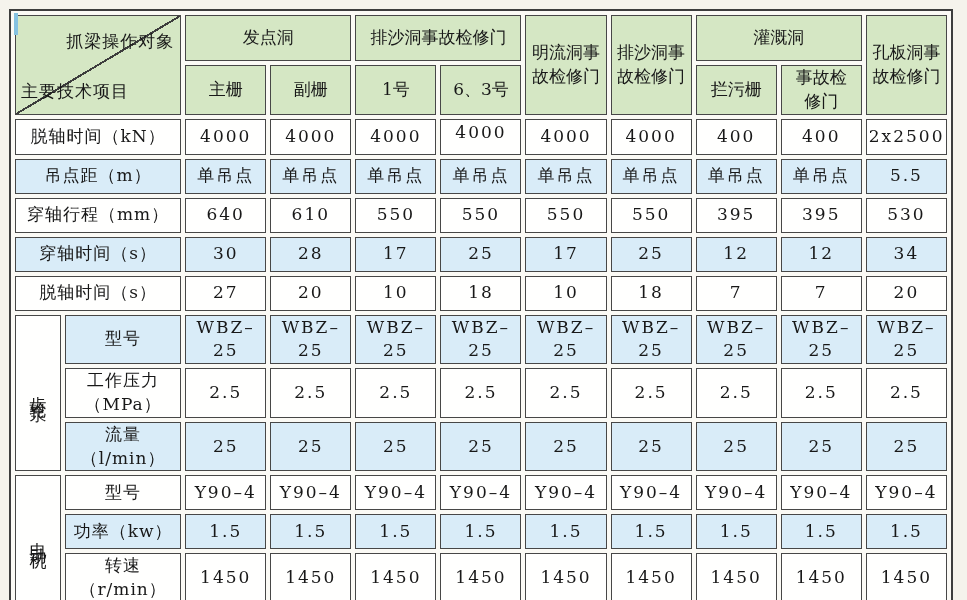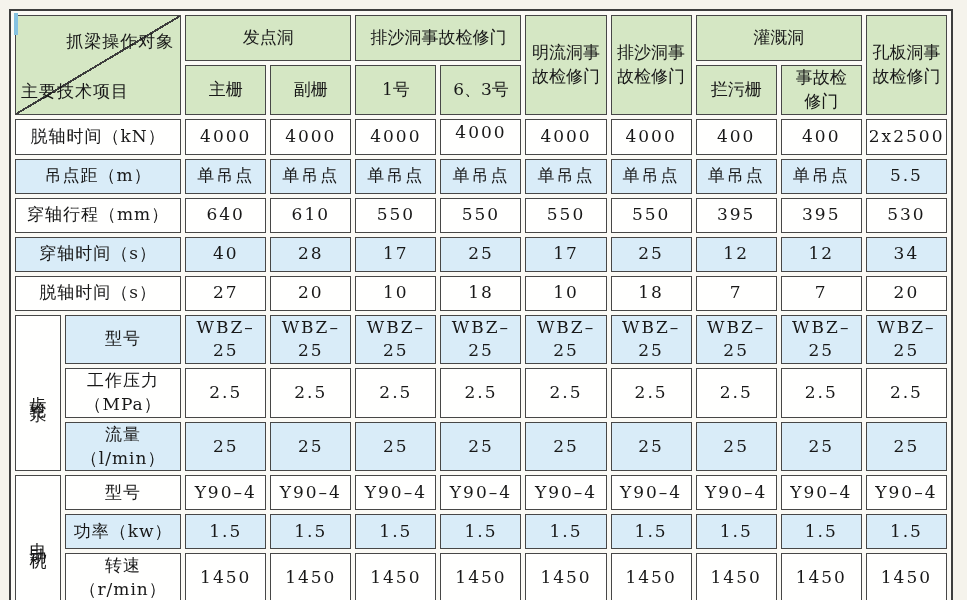--- a/index.html
+++ b/index.html
@@ -128,21 +128,21 @@
     <td class="val white">550</td>
     <td class="val white">550</td>
     <td class="val white">550</td>
     <td class="val white">550</td>
     <td class="val white">395</td>
     <td class="val white">395</td>
     <td class="val white">530</td>
   </tr>
   <tr class="r">
     <td class="lbl blue" colspan="2">穿轴时间（s）</td>
-    <td class="val blue">40</td>
+    <td class="val blue">30</td>
     <td class="val blue">28</td>
     <td class="val blue">17</td>
     <td class="val blue">25</td>
     <td class="val blue">17</td>
     <td class="val blue">25</td>
     <td class="val blue">12</td>
     <td class="val blue">12</td>
     <td class="val blue">34</td>
   </tr>
   <tr class="r">

